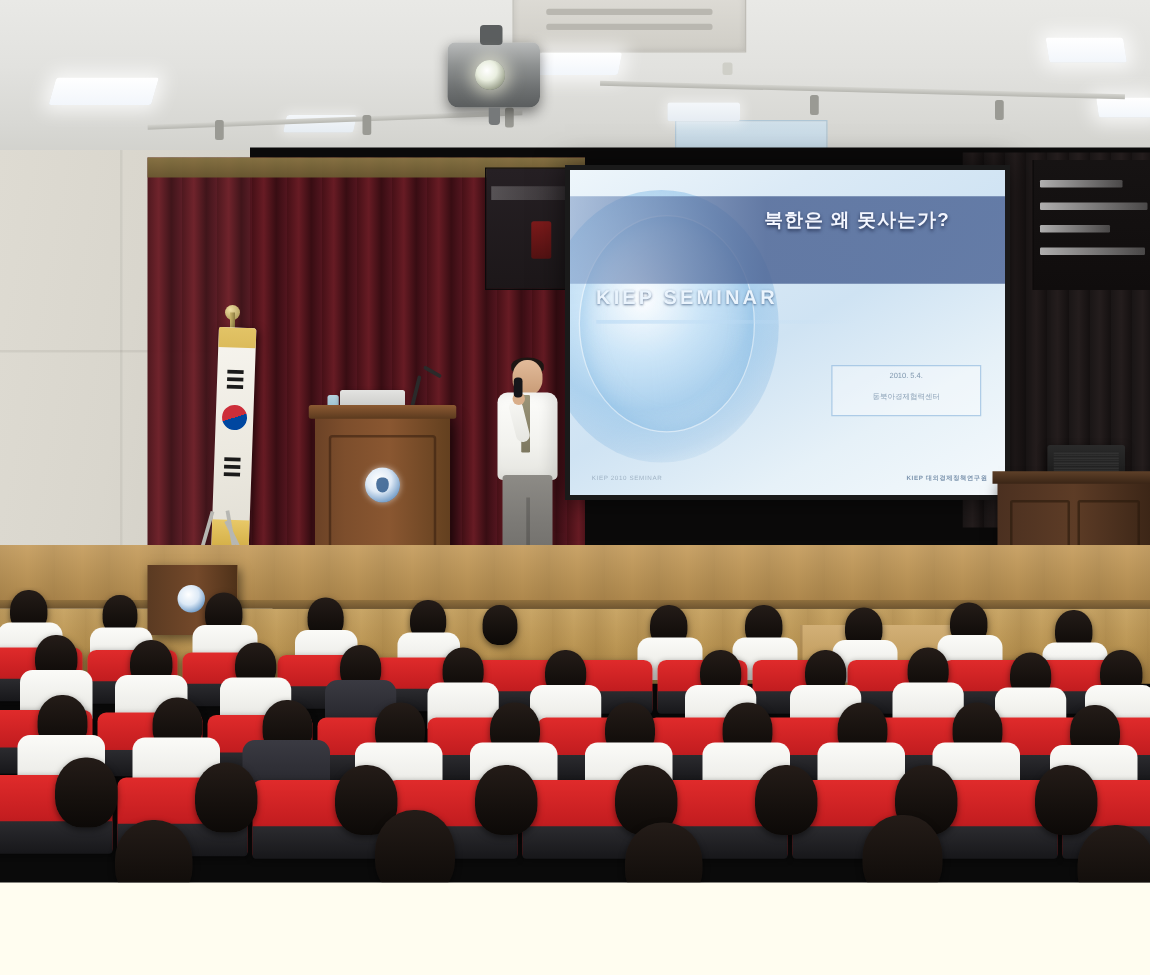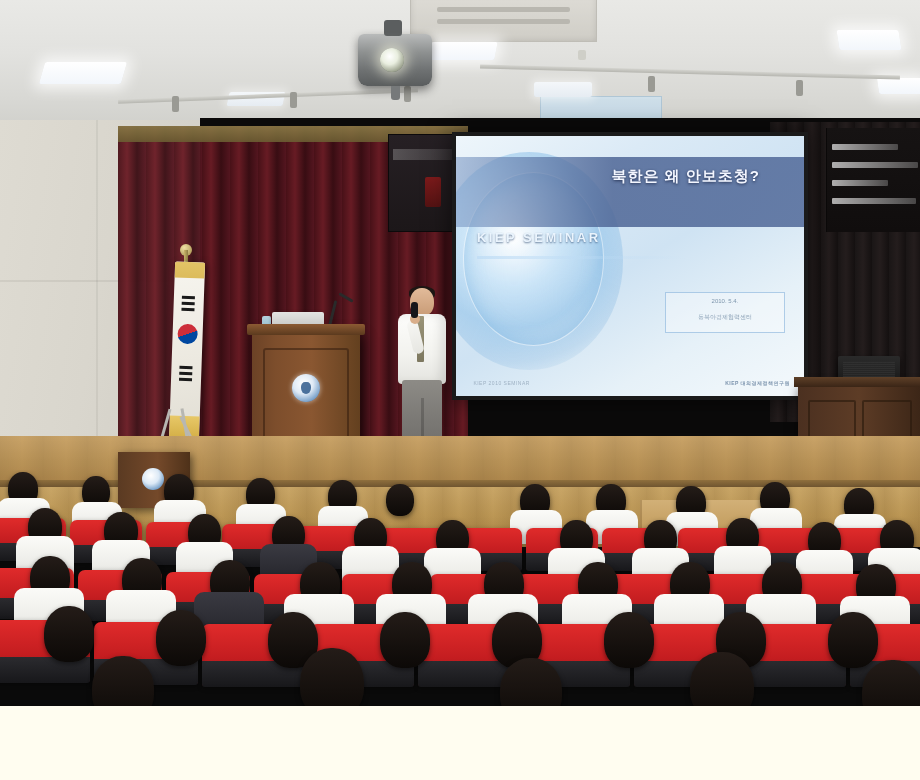--- a/index.html
+++ b/index.html
@@ -63,21 +63,21 @@
   .slide-band{position:absolute;left:0;top:8%;width:100%;height:27%;
     background:linear-gradient(90deg,rgba(120,150,195,.55) 0%,rgba(78,102,150,.85) 45%,rgba(88,112,158,.9) 100%);}
   .slide-title{position:absolute;left:36%;top:12%;width:60%;text-align:center;
     color:#f3f6ff;font-size:15px;font-weight:bold;letter-spacing:1px;
     text-shadow:0 1px 3px rgba(20,30,60,.8);}
   .globe{position:absolute;left:-6%;top:6%;width:54%;height:84%;
     background:radial-gradient(circle at 42% 40%,rgba(255,255,255,.95) 0%,rgba(200,228,248,.75) 28%,rgba(140,192,232,.55) 52%,rgba(120,175,222,.25) 72%,rgba(255,255,255,0) 85%);
     border-radius:50%;filter:blur(.4px);}
   .globe-grid{position:absolute;left:2%;top:14%;width:40%;height:66%;border-radius:50%;
     border:1px solid rgba(255,255,255,.45);box-shadow:inset 0 0 18px rgba(120,180,225,.5);}
-  .kiep{position:absolute;left:6%;top:36%;color:#eaf4fd;font-size:13px;letter-spacing:2.5px;
+  .kiep{position:absolute;left:6%;top:36%;color:#eaf4fd;font-size:16px;letter-spacing:2.5px;
     font-weight:bold;text-shadow:0 1px 2px rgba(40,70,110,.7);}
   .kiep-sub{position:absolute;left:6%;top:46%;width:60%;height:3px;
     background:linear-gradient(90deg,rgba(190,220,245,.75),rgba(190,220,245,0));}
   .datebox{position:absolute;left:60%;top:60%;width:34%;height:15%;
     border:1px solid rgba(120,170,215,.55);background:rgba(255,255,255,.35);}
   .datebox .l1{position:absolute;left:0;right:0;top:14%;text-align:center;font-size:6px;color:#7e96ad;}
   .datebox .l2{position:absolute;left:0;right:0;top:52%;text-align:center;font-size:6px;color:#8ea3b8;}
   .slide-foot-l{position:absolute;left:5%;bottom:4%;font-size:5px;color:#9fb2c4;letter-spacing:.5px;}
   .slide-foot-r{position:absolute;right:4%;bottom:4%;font-size:5px;color:#7b93ad;letter-spacing:.5px;font-weight:bold;}
 
@@ -258,21 +258,21 @@
     <div class="banner-left">
       <div class="bl-txt"></div>
       <div class="bl-mark"></div>
     </div>
 
     <div class="screen-frame">
       <div class="screen">
         <div class="globe"></div>
         <div class="globe-grid"></div>
         <div class="slide-band"></div>
-        <div class="slide-title">북한은 왜 안보초청?</div>
+        <div class="slide-title">북한은 왜 못사는가?</div>
         <div class="kiep">KIEP SEMINAR</div>
         <div class="kiep-sub"></div>
         <div class="datebox">
           <div class="l1">2010. 5.4.</div>
           <div class="l2">동북아경제협력센터</div>
         </div>
         <div class="slide-foot-l">KIEP  2010  SEMINAR</div>
         <div class="slide-foot-r">KIEP 대외경제정책연구원</div>
       </div>
     </div>

